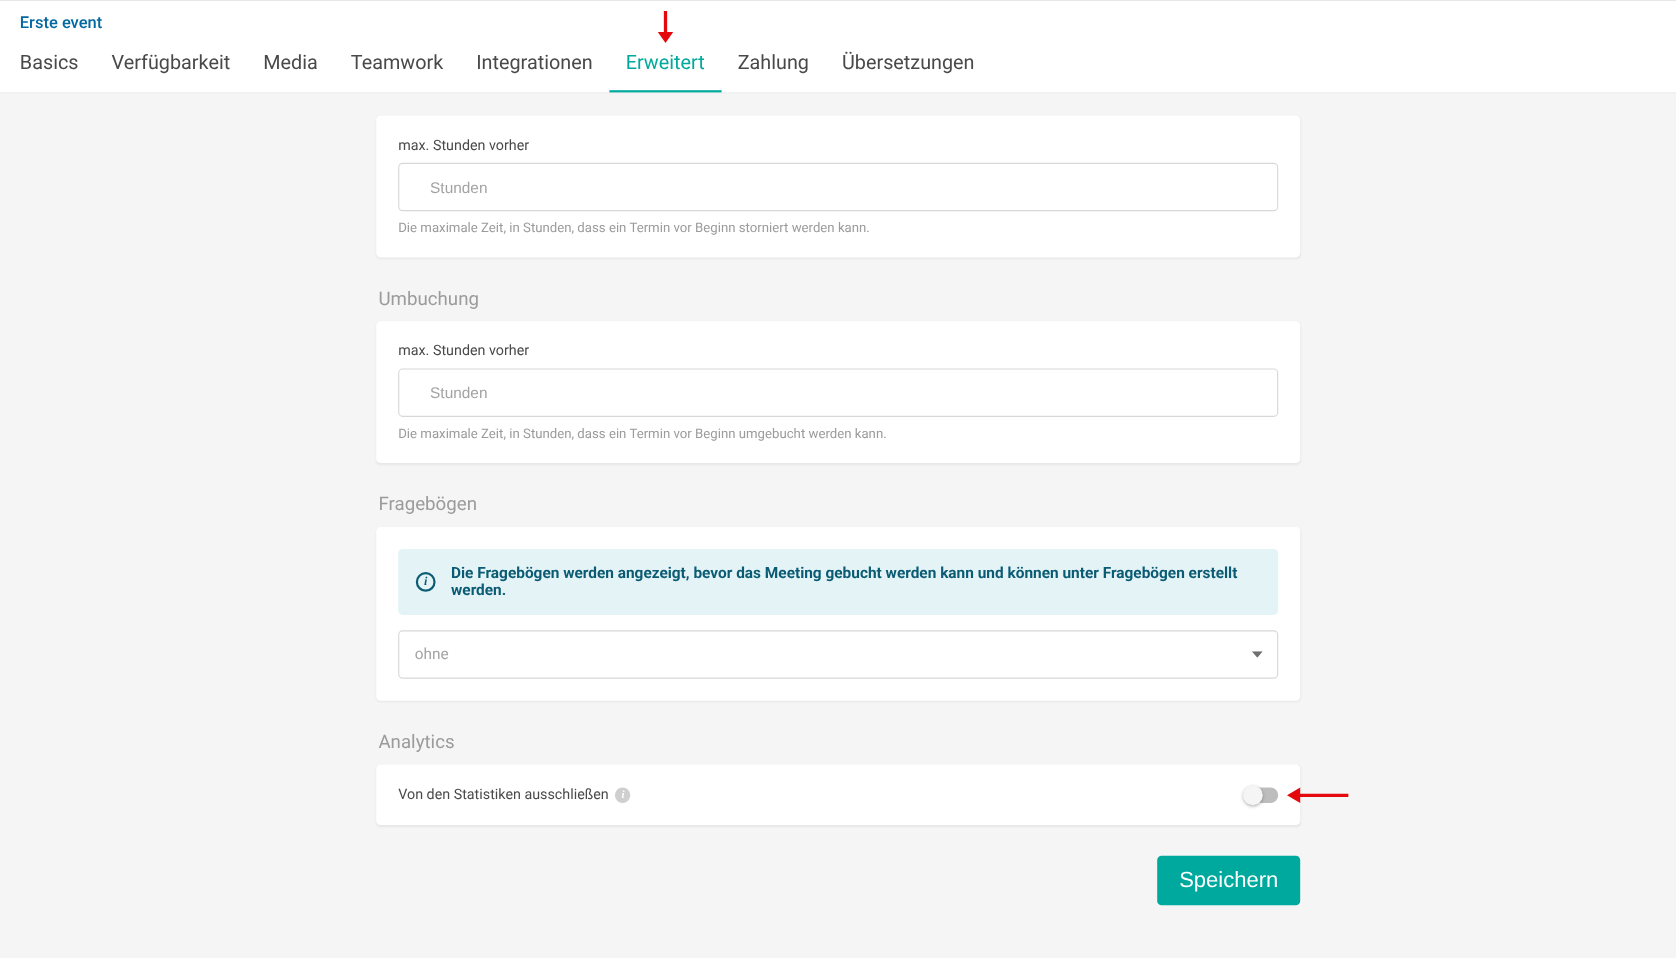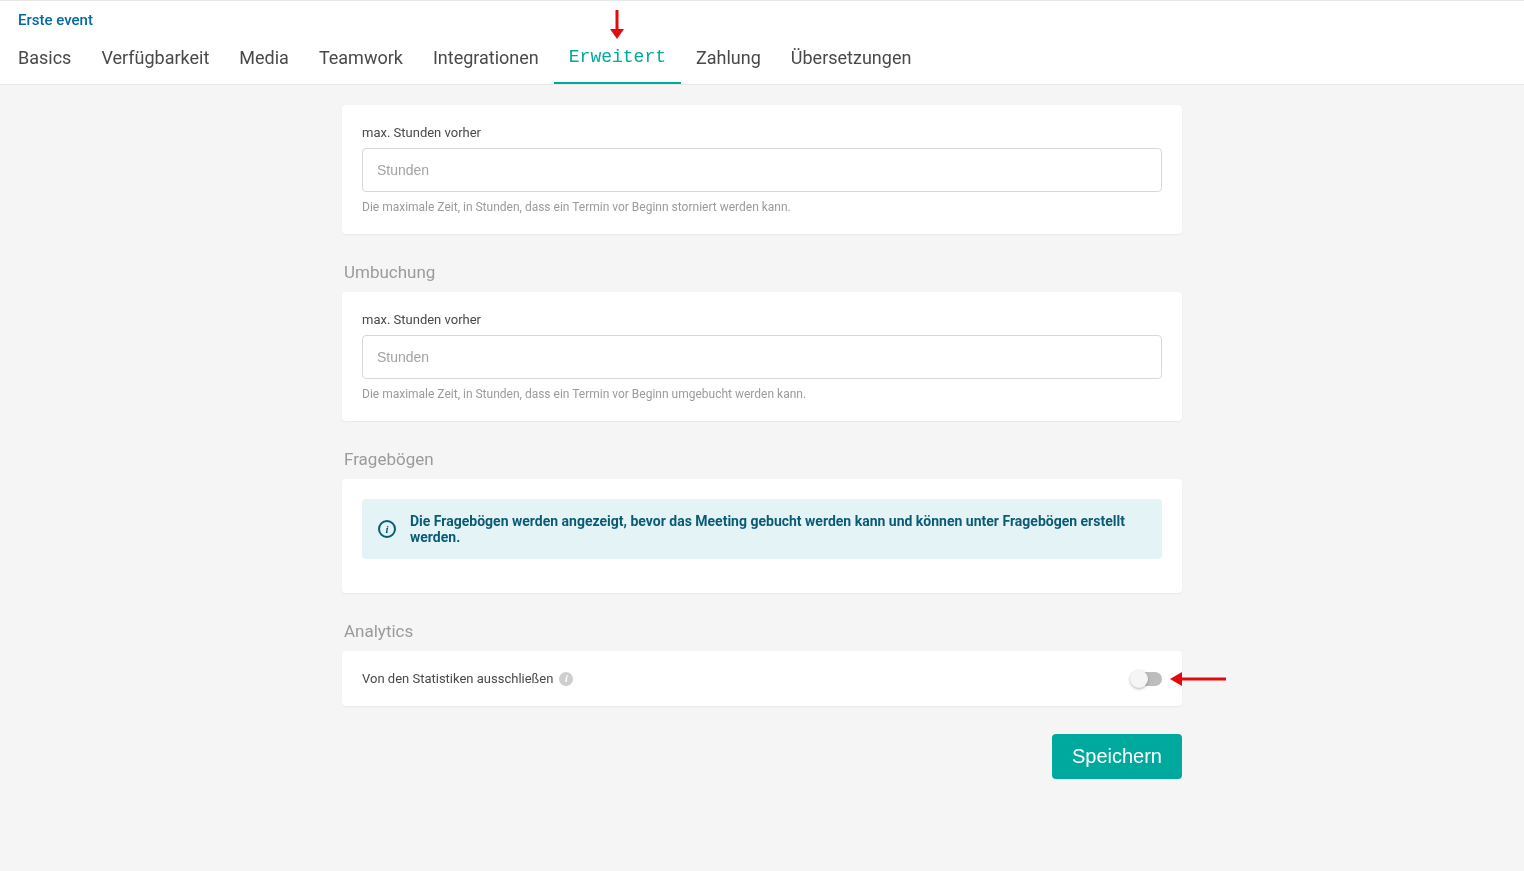--- a/index.html
+++ b/index.html
@@ -30,21 +30,20 @@
       font-size: 18px;
       color: #494949;
       cursor: pointer;
       border-bottom: 2px solid transparent;
       position: relative;
     }
     .tab:first-child { padding-left: 0; }
     .tab.active {
       color: #00a99d;
       border-bottom-color: #00a99d;
-      font-family: Liberation Mono, monospace;
     }
     .arrow-down {
       position: absolute;
       top: -26px;
       left: 50%;
       transform: translateX(-50%);
       color: #e3090c;
       font-size: 22px;
       pointer-events: none;
     }
@@ -67,21 +66,21 @@
       padding: 20px;
       box-shadow: 0 1px 2px rgba(0,0,0,0.06);
     }
     .field-label {
       font-size: 13px;
       color: #494949;
       margin-bottom: 8px;
     }
     .text-input {
       width: 100%;
-      padding: 13px 14px;
+      padding: 13px 28px;
       border: 1px solid #d8d8d8;
       border-radius: 4px;
       font-size: 14px;
       color: #494949;
       background: #fff;
     }
     .text-input::placeholder { color: #a3a3a3; }
     .help-text {
       font-size: 12px;
       color: #9b9b9b;
@@ -238,20 +237,28 @@
     <div class="field-label">max. Stunden vorher</div>
     <input class="text-input" placeholder="Stunden" style="">
     <div class="help-text">Die maximale Zeit, in Stunden, dass ein Termin vor Beginn umgebucht werden kann.</div>
   </div>
 
   <div class="section-title">Fragebögen</div>
   <div class="card">
     <div class="info-banner">
       <span class="info-icon">i</span>
       <span class="info-text">Die Fragebögen werden angezeigt, bevor das Meeting gebucht werden kann und können unter Fragebögen erstellt werden.</span>
+    </div>
+    <div class="select-wrap">
+      <div class="select-field">ohne</div>
+      <span class="caret">
+        <svg width="10" height="6" viewBox="0 0 10 6">
+            <polygon points="0,0 10,0 5,6" fill="currentColor"></polygon>
+          </svg>
+      </span>
     </div>
   </div>
 
   <div class="section-title">Analytics</div>
   <div class="card">
     <div class="toggle-row">
       <div class="toggle-label">
         <span>Von den Statistiken ausschließen</span>
         <span class="help-icon">i</span>
       </div>

